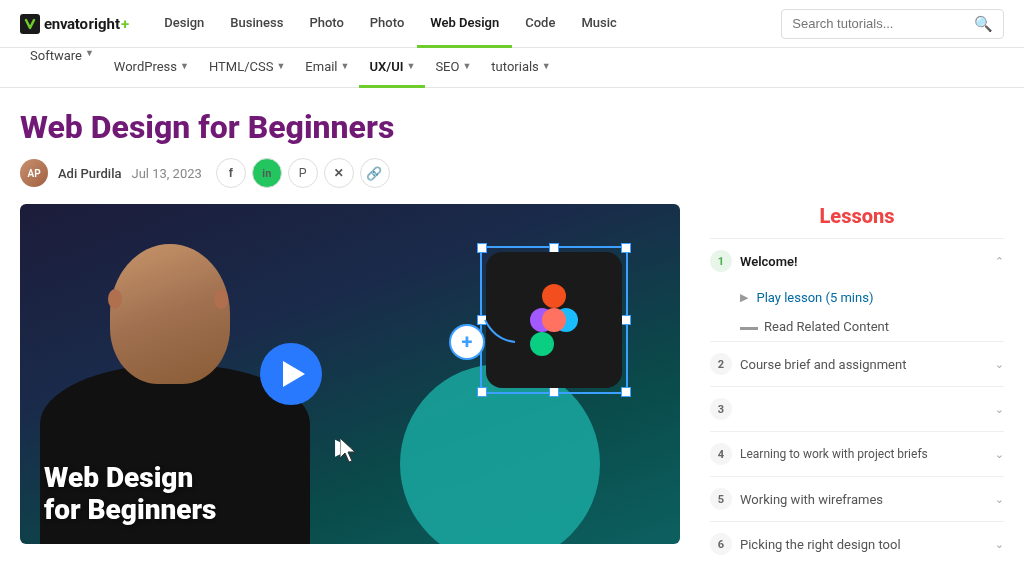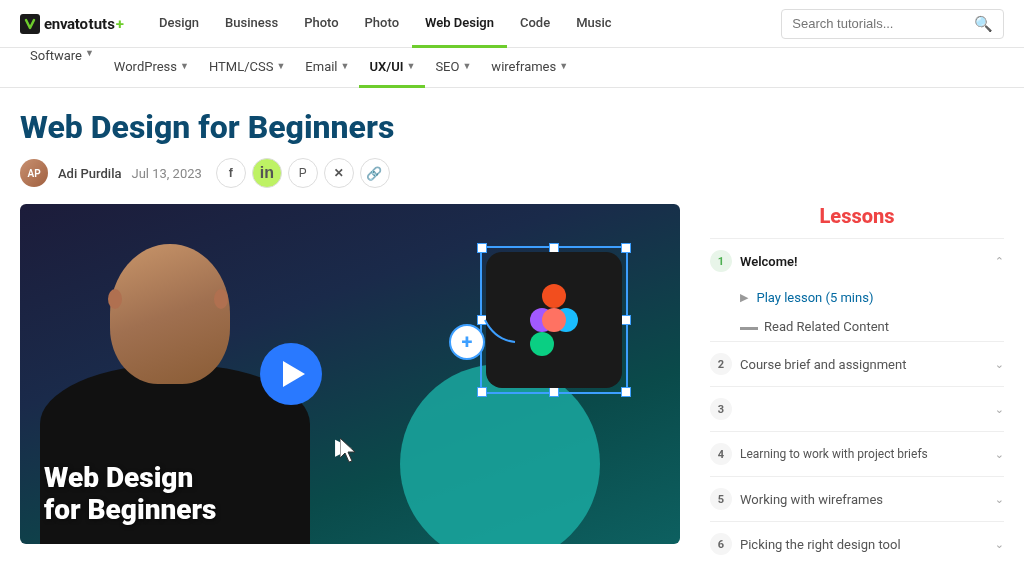--- a/index.html
+++ b/index.html
@@ -9,21 +9,21 @@
 <body>
 
 <nav style="display:flex;align-items:center;height:48px;border-bottom:1px solid #e5e5e5;padding:0 20px;gap:0;">
   <div style="display:flex;align-items:center;margin-right:22px;gap:1px;">
     <div style="width:20px;height:20px;background:#1a1a1a;border-radius:3px;display:flex;align-items:center;justify-content:center;">
       <svg width="12" height="12" viewBox="0 0 12 12" fill="none">
         <path d="M2 2 L6 10 L10 2" stroke="#6ECD2D" stroke-width="2.5" stroke-linecap="round" stroke-linejoin="round" fill="none"></path>
       </svg>
     </div>
     <span style="font-size:15px;font-weight:700;color:#1a1a1a;letter-spacing:-0.3px;margin-left:3px;">envato</span>
-      <span style="font-size:15px;font-weight:700;color:#1a1a1a;">tuts</span>
+      <span style="font-size:15px;font-weight:700;color:#1a1a1a;">right</span>
       <span style="font-size:15px;font-weight:700;color:#6ECD2D;">+</span>
   </div>
   <div style="display:flex;align-items:center;flex:1;">
     <a style="padding:0 13px;height:48px;display:flex;align-items:center;font-size:13px;font-weight:500;color:#444;cursor:pointer;border-bottom:3px solid transparent;text-decoration:none;">Design</a>
     <a style="padding:0 13px;height:48px;display:flex;align-items:center;font-size:13px;font-weight:500;color:#444;cursor:pointer;border-bottom:3px solid transparent;text-decoration:none;">Business</a>
     <a style="padding:0 13px;height:48px;display:flex;align-items:center;font-size:13px;font-weight:500;color:#444;cursor:pointer;border-bottom:3px solid transparent;text-decoration:none;">Photo</a>
     <a style="padding:0 13px;height:48px;display:flex;align-items:center;font-size:13px;font-weight:500;color:#444;cursor:pointer;border-bottom:3px solid transparent;text-decoration:none;">Photo</a>
     <a style="padding:0 13px;height:48px;display:flex;align-items:center;font-size:13px;font-weight:600;color:#1a1a1a;cursor:pointer;border-bottom:3px solid #6ECD2D;text-decoration:none;">Web Design</a>
     <a style="padding:0 13px;height:48px;display:flex;align-items:center;font-size:13px;font-weight:500;color:#444;cursor:pointer;border-bottom:3px solid transparent;text-decoration:none;">Code</a>
     <a style="padding:0 13px;height:48px;display:flex;align-items:center;font-size:13px;font-weight:500;color:#444;cursor:pointer;border-bottom:3px solid transparent;text-decoration:none;">Music</a>
@@ -53,35 +53,35 @@
   </div>
   <div style="padding:0 10px;height:40px;display:flex;align-items:center;font-size:13px;font-weight:600;color:#1a1a1a;cursor:pointer;gap:3px;border-bottom:3px solid #6ECD2D;">
     <span>UX/UI</span>
       <span style="font-size:9px;color:#777;">▼</span>
   </div>
   <div style="padding:0 10px;height:40px;display:flex;align-items:center;font-size:13px;color:#444;cursor:pointer;gap:3px;border-bottom:3px solid transparent;">
     <span>SEO</span>
       <span style="font-size:9px;color:#777;">▼</span>
   </div>
   <div style="padding:0 10px;height:40px;display:flex;align-items:center;font-size:13px;color:#444;cursor:pointer;gap:3px;border-bottom:3px solid transparent;">
-    <span>wireframes</span>
+    <span>tutorials</span>
       <span style="font-size:9px;color:#777;">▼</span>
   </div>
 </nav>
 
 <div style="padding:20px 20px 0 20px;">
-  <h1 style="font-size:32px;font-weight:800;color:#0c4a6e;margin-bottom:12px;line-height:1.2;">Web Design for Beginners</h1>
+  <h1 style="font-size:32px;font-weight:800;color:#701a75;margin-bottom:12px;line-height:1.2;">Web Design for Beginners</h1>
 
   <div style="display:flex;align-items:center;gap:10px;margin-bottom:16px;">
     <div style="width:28px;height:28px;border-radius:50%;background:linear-gradient(135deg,#c89070,#a06040);overflow:hidden;display:flex;align-items:center;justify-content:center;font-size:10px;color:#fff;font-weight:600;">AP</div>
     <span style="font-size:13px;color:#444;font-weight:500;">Adi Purdila</span>
     <span style="font-size:13px;color:#888;">Jul 13, 2023</span>
     <div style="display:flex;gap:6px;align-items:center;margin-left:4px;">
       <button style="width:30px;height:30px;border-radius:50%;border:1px solid #ddd;display:flex;align-items:center;justify-content:center;cursor:pointer;font-size:12px;color:#555;background:#fff;font-weight:700;">f</button>
-      <button style="width:30px;height:30px;border-radius:50%;border:1px solid #ddd;display:flex;align-items:center;justify-content:center;cursor:pointer;font-size:16px;color:#555;background:#bef264;font-weight:700;">in</button>
+      <button style="width:30px;height:30px;border-radius:50%;border:1px solid #ddd;display:flex;align-items:center;justify-content:center;cursor:pointer;font-size:10px;color:#555;background:#22c55e;font-weight:700;">in</button>
       <button style="width:30px;height:30px;border-radius:50%;border:1px solid #ddd;display:flex;align-items:center;justify-content:center;cursor:pointer;font-size:12px;color:#555;background:#fff;">P</button>
       <button style="width:30px;height:30px;border-radius:50%;border:1px solid #ddd;display:flex;align-items:center;justify-content:center;cursor:pointer;font-size:12px;color:#555;background:#fff;font-weight:700;">✕</button>
       <button style="width:30px;height:30px;border-radius:50%;border:1px solid #ddd;display:flex;align-items:center;justify-content:center;cursor:pointer;font-size:13px;color:#555;background:#fff;">🔗</button>
     </div>
   </div>
 
   <div style="display:flex;gap:30px;">
 
     <div style="flex:0 0 660px;max-width:660px;">
       <div style="width:100%;height:340px;border-radius:6px;overflow:hidden;position:relative;cursor:pointer;">

